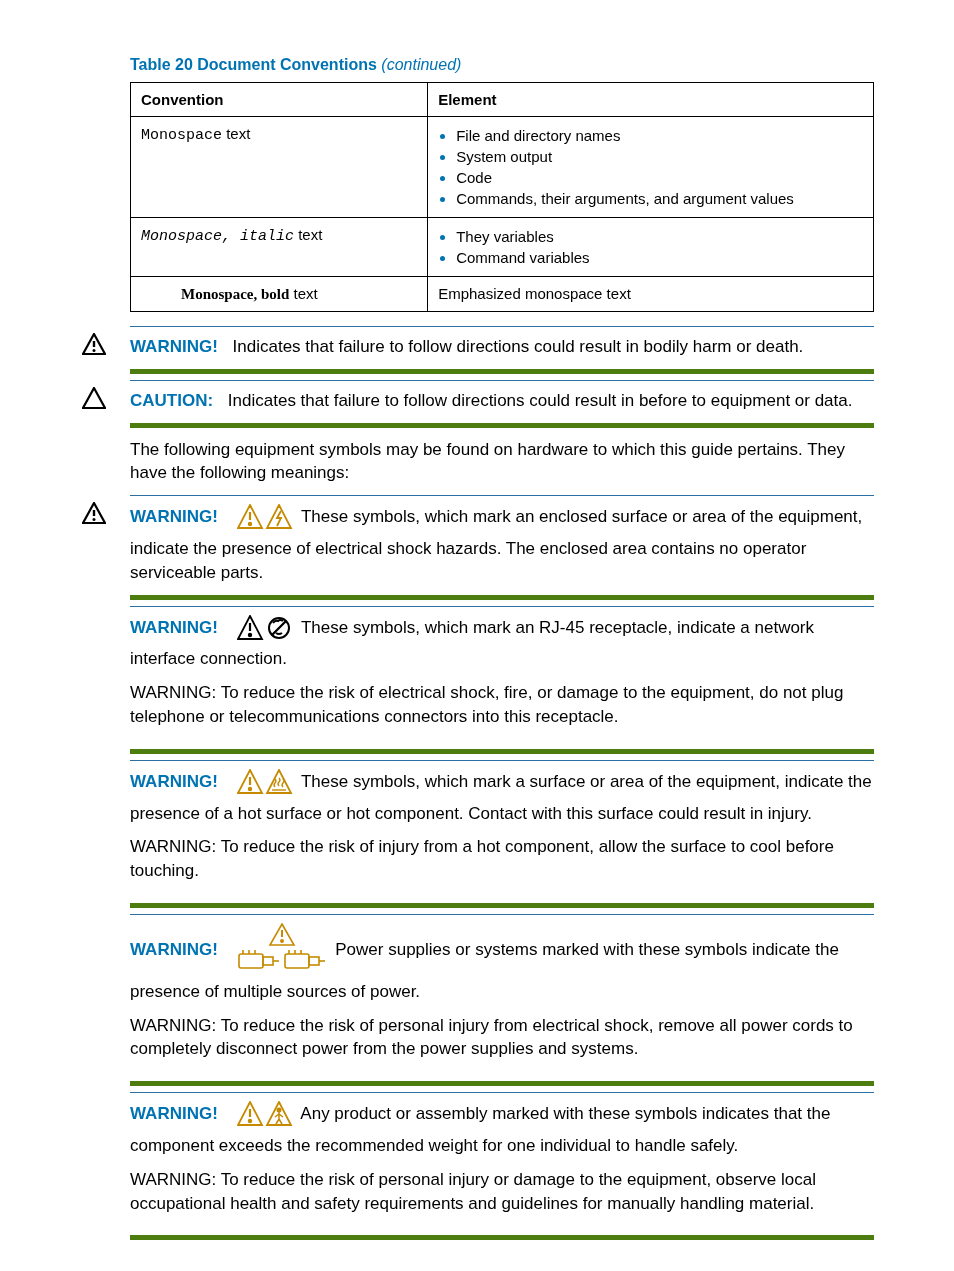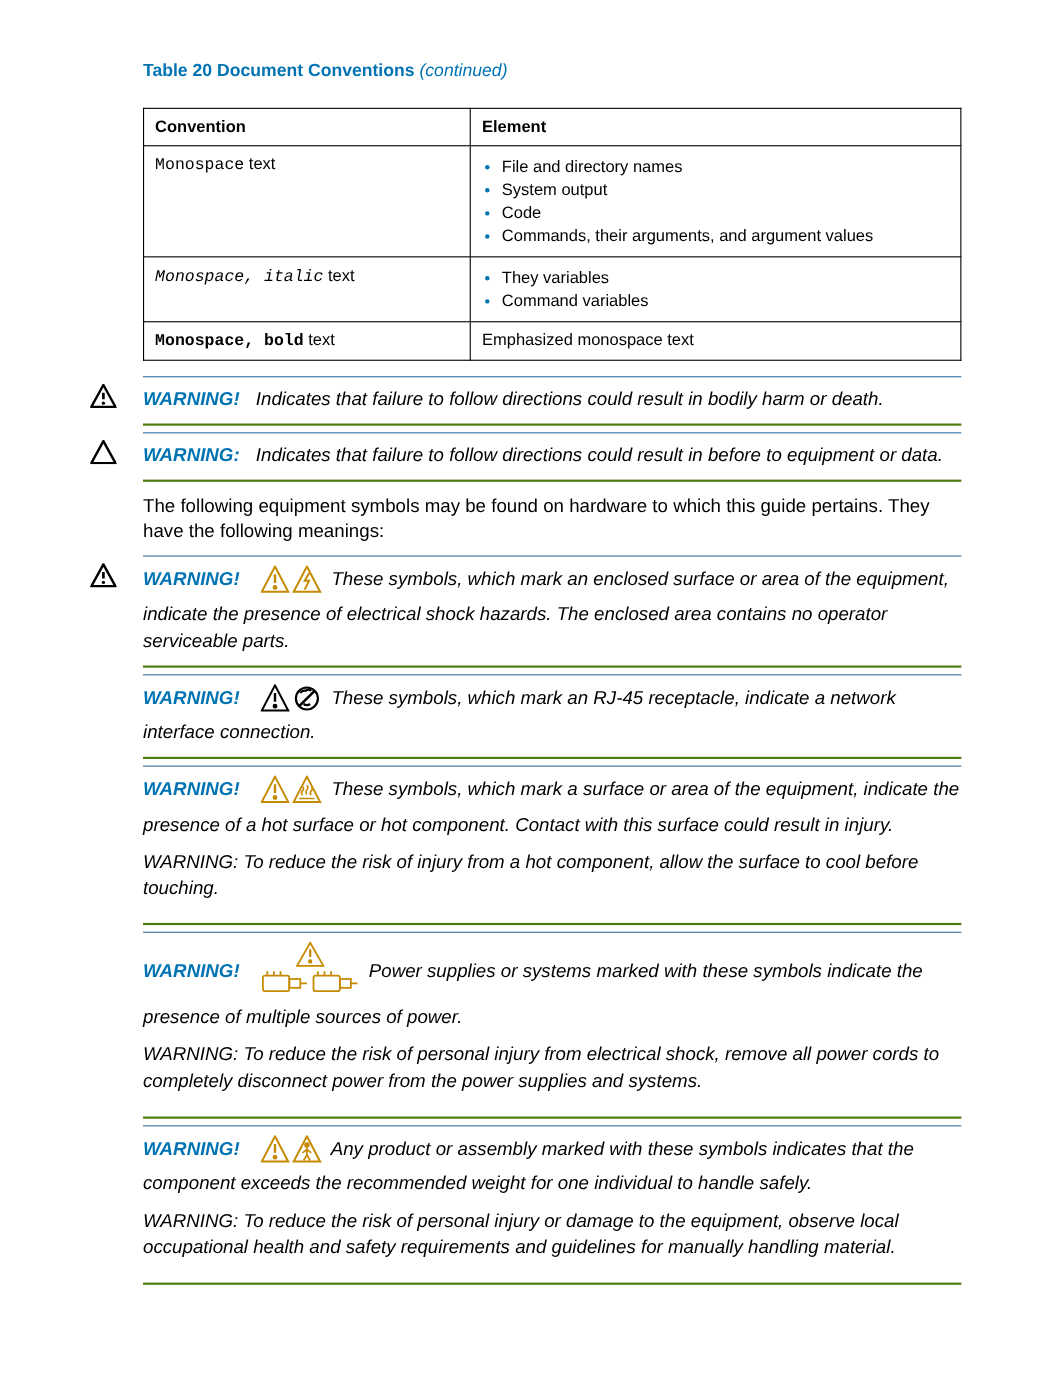--- a/index.html
+++ b/index.html
@@ -12,21 +12,21 @@
     width: 954px;
   }
   .page {
     padding: 56px 80px 40px 130px;
     position: relative;
   }
   .table-title {
     color: #0073b3;
     font-weight: bold;
     font-size: 16px;
-    margin-bottom: 24px;
+    margin-bottom: 8px;
   }
   .table-title .cont {
     font-style: italic;
     font-weight: normal;
   }
   table.conv {
     border-collapse: collapse;
     width: 100%;
     margin-bottom: 14px;
   }
@@ -35,37 +35,36 @@
     padding: 8px 10px;
     vertical-align: top;
     text-align: left;
     font-size: 15px;
   }
   table.conv th {
     font-weight: bold;
   }
   .mono { font-family: "Courier New", monospace; }
   .monoit { font-family: "Courier New", monospace; font-style: italic; text-align: right; }
-  .monob { font-family: Liberation Mono, monospace; font-weight: bold; }
+  .monob { font-family: Liberation Serif, serif; font-weight: bold; margin-left: 40px; }
   ul.cell {
     margin: 0;
     padding-left: 18px;
   }
   ul.cell li {
     padding: 2px 0;
   }
   ul.cell li::marker { color: #0073b3; }
   .admon {
     border-top: 1px solid #2b6fa3;
-    border-bottom: 2px solid #4d7c0f;
+    border-bottom: 5px solid #4d7c0f;
     padding: 8px 0 10px 0;
     margin: 6px 0 6px 0;
     position: relative;
     line-height: 1.4;
-    font-style: italic;
   }
   .admon .label {
     color: #0073b3;
     font-weight: bold;
     margin-right: 10px;
   }
   .gutter-icon {
     position: absolute;
     left: -48px;
     top: 6px;
@@ -144,21 +143,21 @@
     <span class="label">WARNING!</span>
     <span>Indicates that failure to follow directions could result in bodily harm or death.</span>
   </div>
 
   <div class="admon">
     <span class="gutter-icon">
       <svg width="24" height="22" viewBox="0 0 24 22">
           <path d="M12 1 L23 21 L1 21 Z" fill="none" stroke="#000" stroke-width="2.2"></path>
         </svg>
     </span>
-    <span class="label">WARNING:</span>
+    <span class="label">CAUTION:</span>
     <span>Indicates that failure to follow directions could result in before to equipment or data.</span>
   </div>
 
 
   <p class="para">The following equipment symbols may be found on hardware to which this guide pertains. They have the following meanings:</p>
 
   <div class="admon">
     <span class="gutter-icon">
       <svg width="24" height="22" viewBox="0 0 24 22">
           <path d="M12 1 L23 21 L1 21 Z" fill="none" stroke="#000" stroke-width="2.2"></path>
@@ -190,20 +189,21 @@
             <circle cx="13" cy="20" r="1.3" fill="#000"></circle>
         </g>
         <g stroke="#000" fill="none" stroke-width="2">
           <circle cx="42" cy="13" r="10"></circle>
             <line x1="35" y1="20" x2="49" y2="6" stroke-width="2.3"></line>
           <path d="M36 8 q2 -3 5 -2 q2 -2 5 0"></path>
           <path d="M39 18 q3 2 6 0"></path>
         </g>
       </svg>
     </span><span> These symbols, which mark an RJ-45 receptacle, indicate a network interface connection.</span>
+    <div class="para">WARNING: To reduce the risk of electrical shock, fire, or damage to the equipment, do not plug telephone or telecommunications connectors into this receptacle.</div>
   </div>
 
   <div class="admon">
     <span class="label">WARNING!</span>
     <span class="inline-icons">
       <svg width="56" height="26" viewBox="0 0 56 26">
         <g stroke="#c58a00" fill="none" stroke-width="1.8">
           <path d="M13 1 L25 24 L1 24 Z"></path>
             <line x1="13" y1="8" x2="13" y2="16" stroke-width="2.2"></line>
             <circle cx="13" cy="20" r="1.3" fill="#c58a00"></circle>

